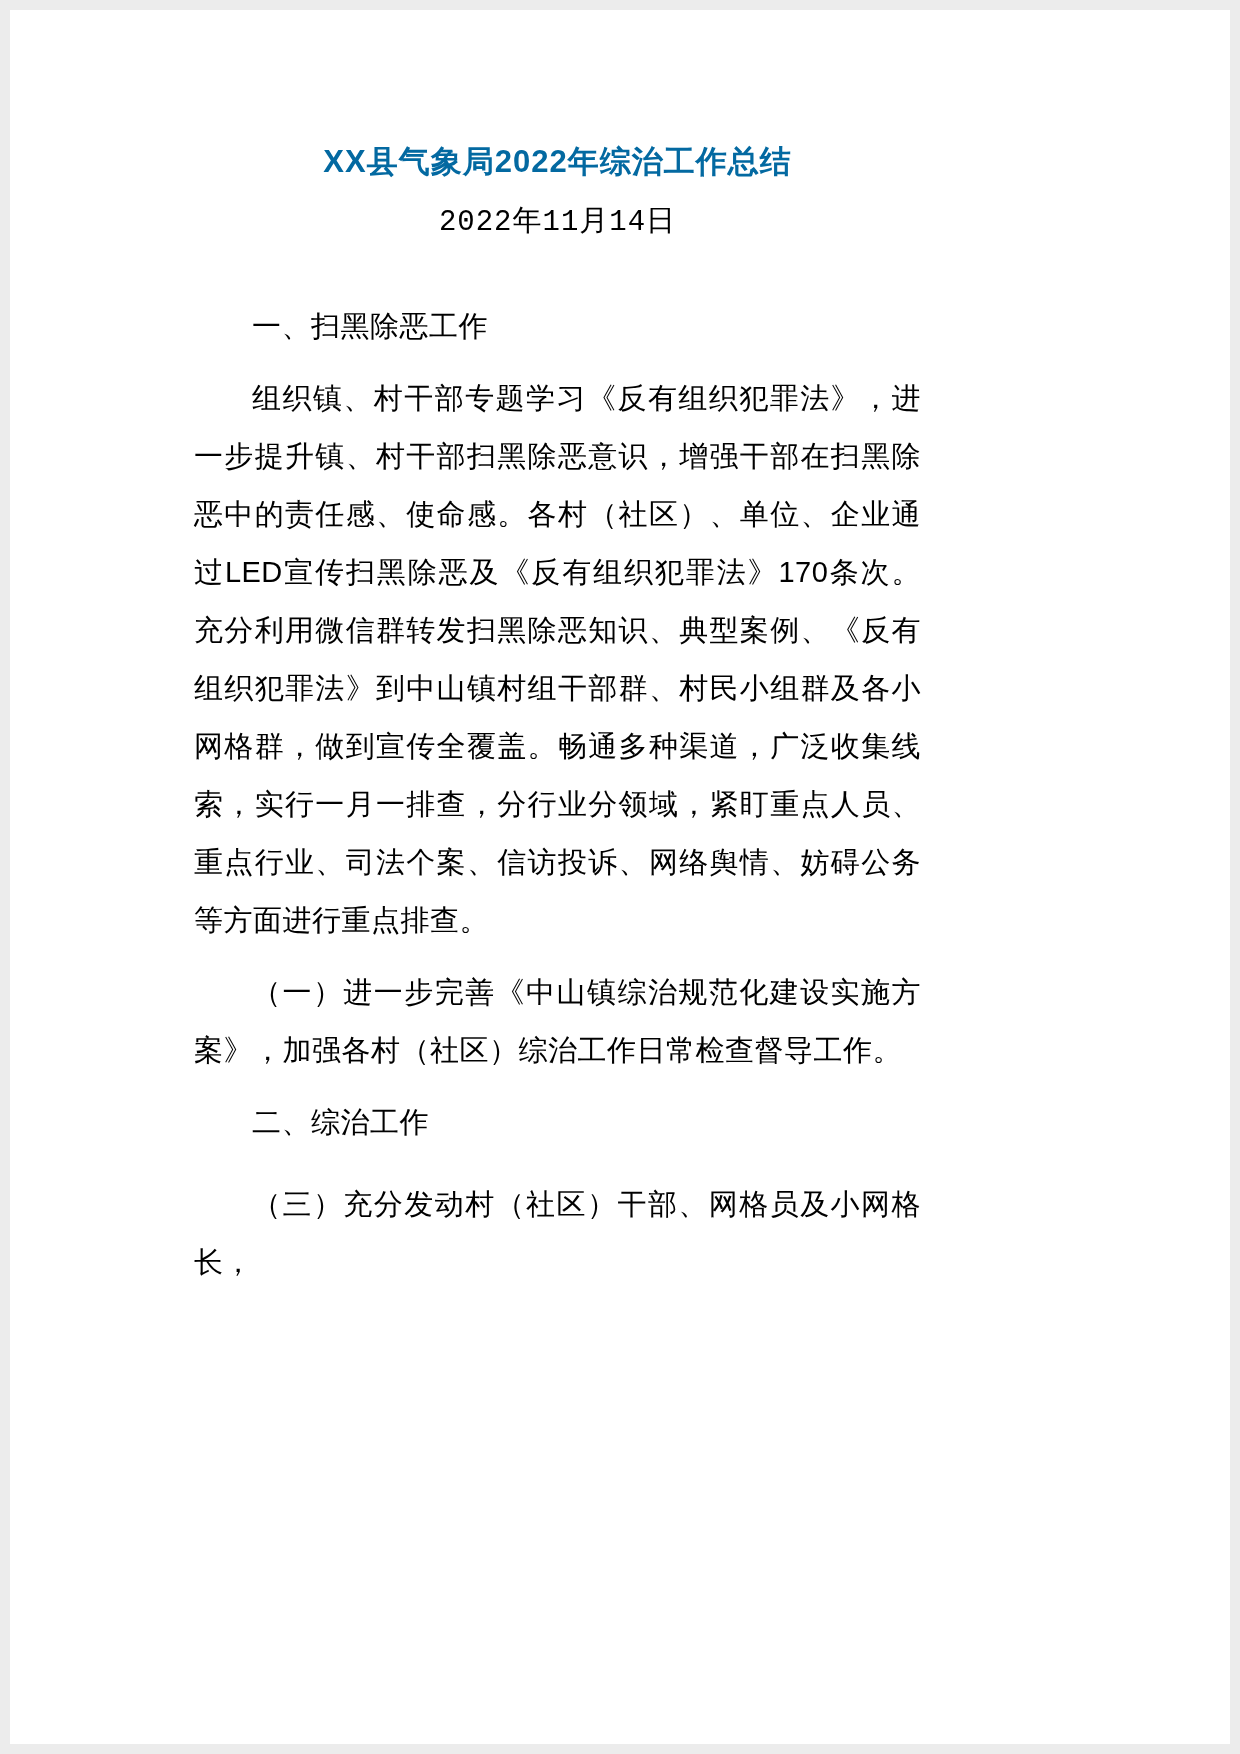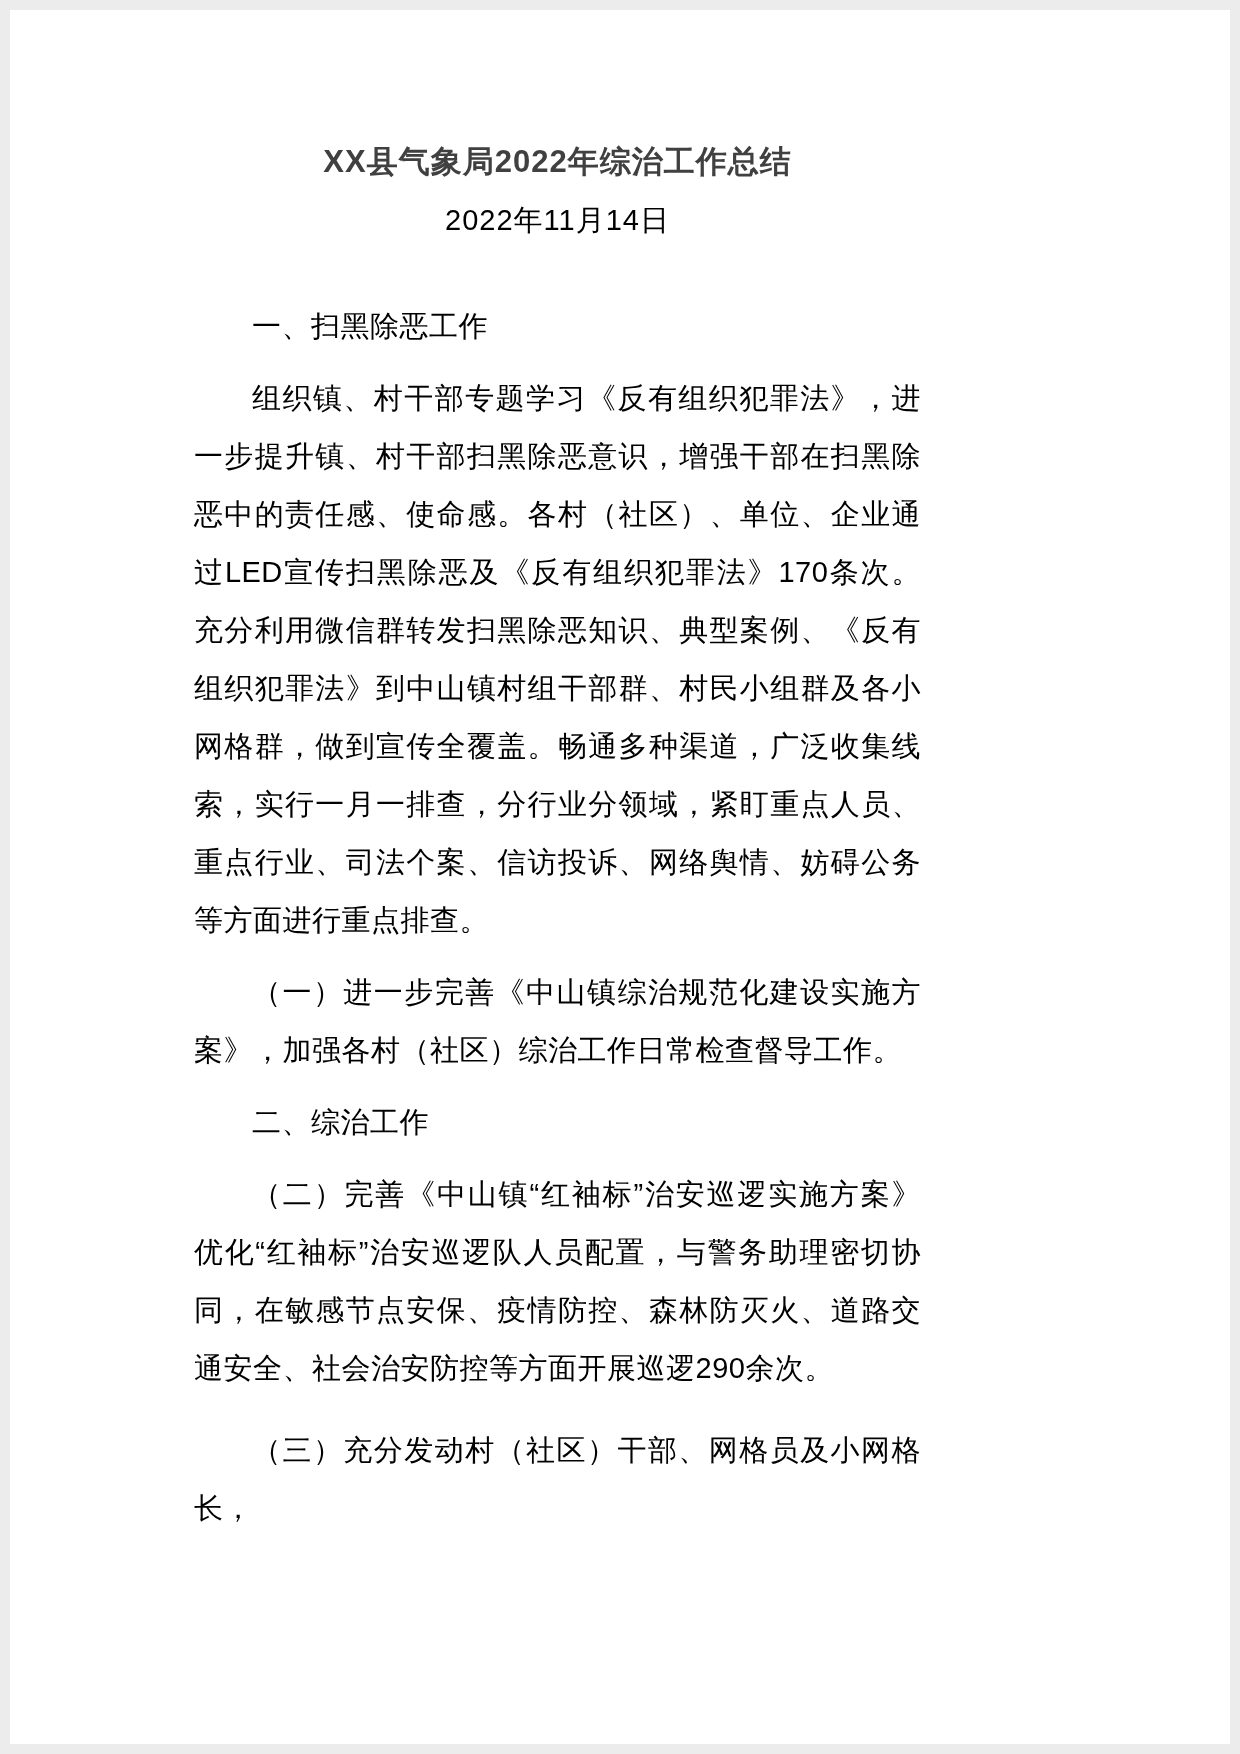--- a/index.html
+++ b/index.html
@@ -25,29 +25,30 @@
     color: #000000;
     overflow: hidden;
   }
   .doc-title {
     margin: 0 0 18px 0;
     text-align: center;
     font-size: 31px;
     font-weight: 700;
     letter-spacing: 1px;
     line-height: 1.4;
-    color: #404040;
+    color: #0369a1;
   }
   .doc-date {
     text-align: center;
     font-size: 29px;
     font-weight: 400;
     letter-spacing: 1px;
     margin: 0 0 56px 0;
     color: #000000;
+    font-family: Liberation Mono, monospace;
   }
   .body-text p {
     margin: 14px;
     font-size: 29px;
     line-height: 58px;
     font-weight: 500;
     letter-spacing: 0.5px;
     text-indent: 2em;
     text-align: justify;
     color: #000000;
@@ -68,19 +69,18 @@
 
     <div class="body-text">
       <p>一、扫黑除恶工作</p>
 
       <p>组织镇、村干部专题学习《反有组织犯罪法》，进一步提升镇、村干部扫黑除恶意识，增强干部在扫黑除恶中的责任感、使命感。各村（社区）、单位、企业通过LED宣传扫黑除恶及《反有组织犯罪法》170条次。充分利用微信群转发扫黑除恶知识、典型案例、《反有组织犯罪法》到中山镇村组干部群、村民小组群及各小网格群，做到宣传全覆盖。畅通多种渠道，广泛收集线索，实行一月一排查，分行业分领域，紧盯重点人员、重点行业、司法个案、信访投诉、网络舆情、妨碍公务等方面进行重点排查。</p>
 
       <p>（一）进一步完善《中山镇综治规范化建设实施方案》，加强各村（社区）综治工作日常检查督导工作。</p>
 
       <p>二、综治工作</p>
 
-      <p>（二）完善《中山镇“红袖标”治安巡逻实施方案》优化“红袖标”治安巡逻队人员配置，与警务助理密切协同，在敏感节点安保、疫情防控、森林防灭火、道路交通安全、社会治安防控等方面开展巡逻290余次。</p>
 
       <p class="spaced-before">（三）充分发动村（社区）干部、网格员及小网格长，</p>
     </div>
 
   </div>
 </div>
 
 </body></html>

